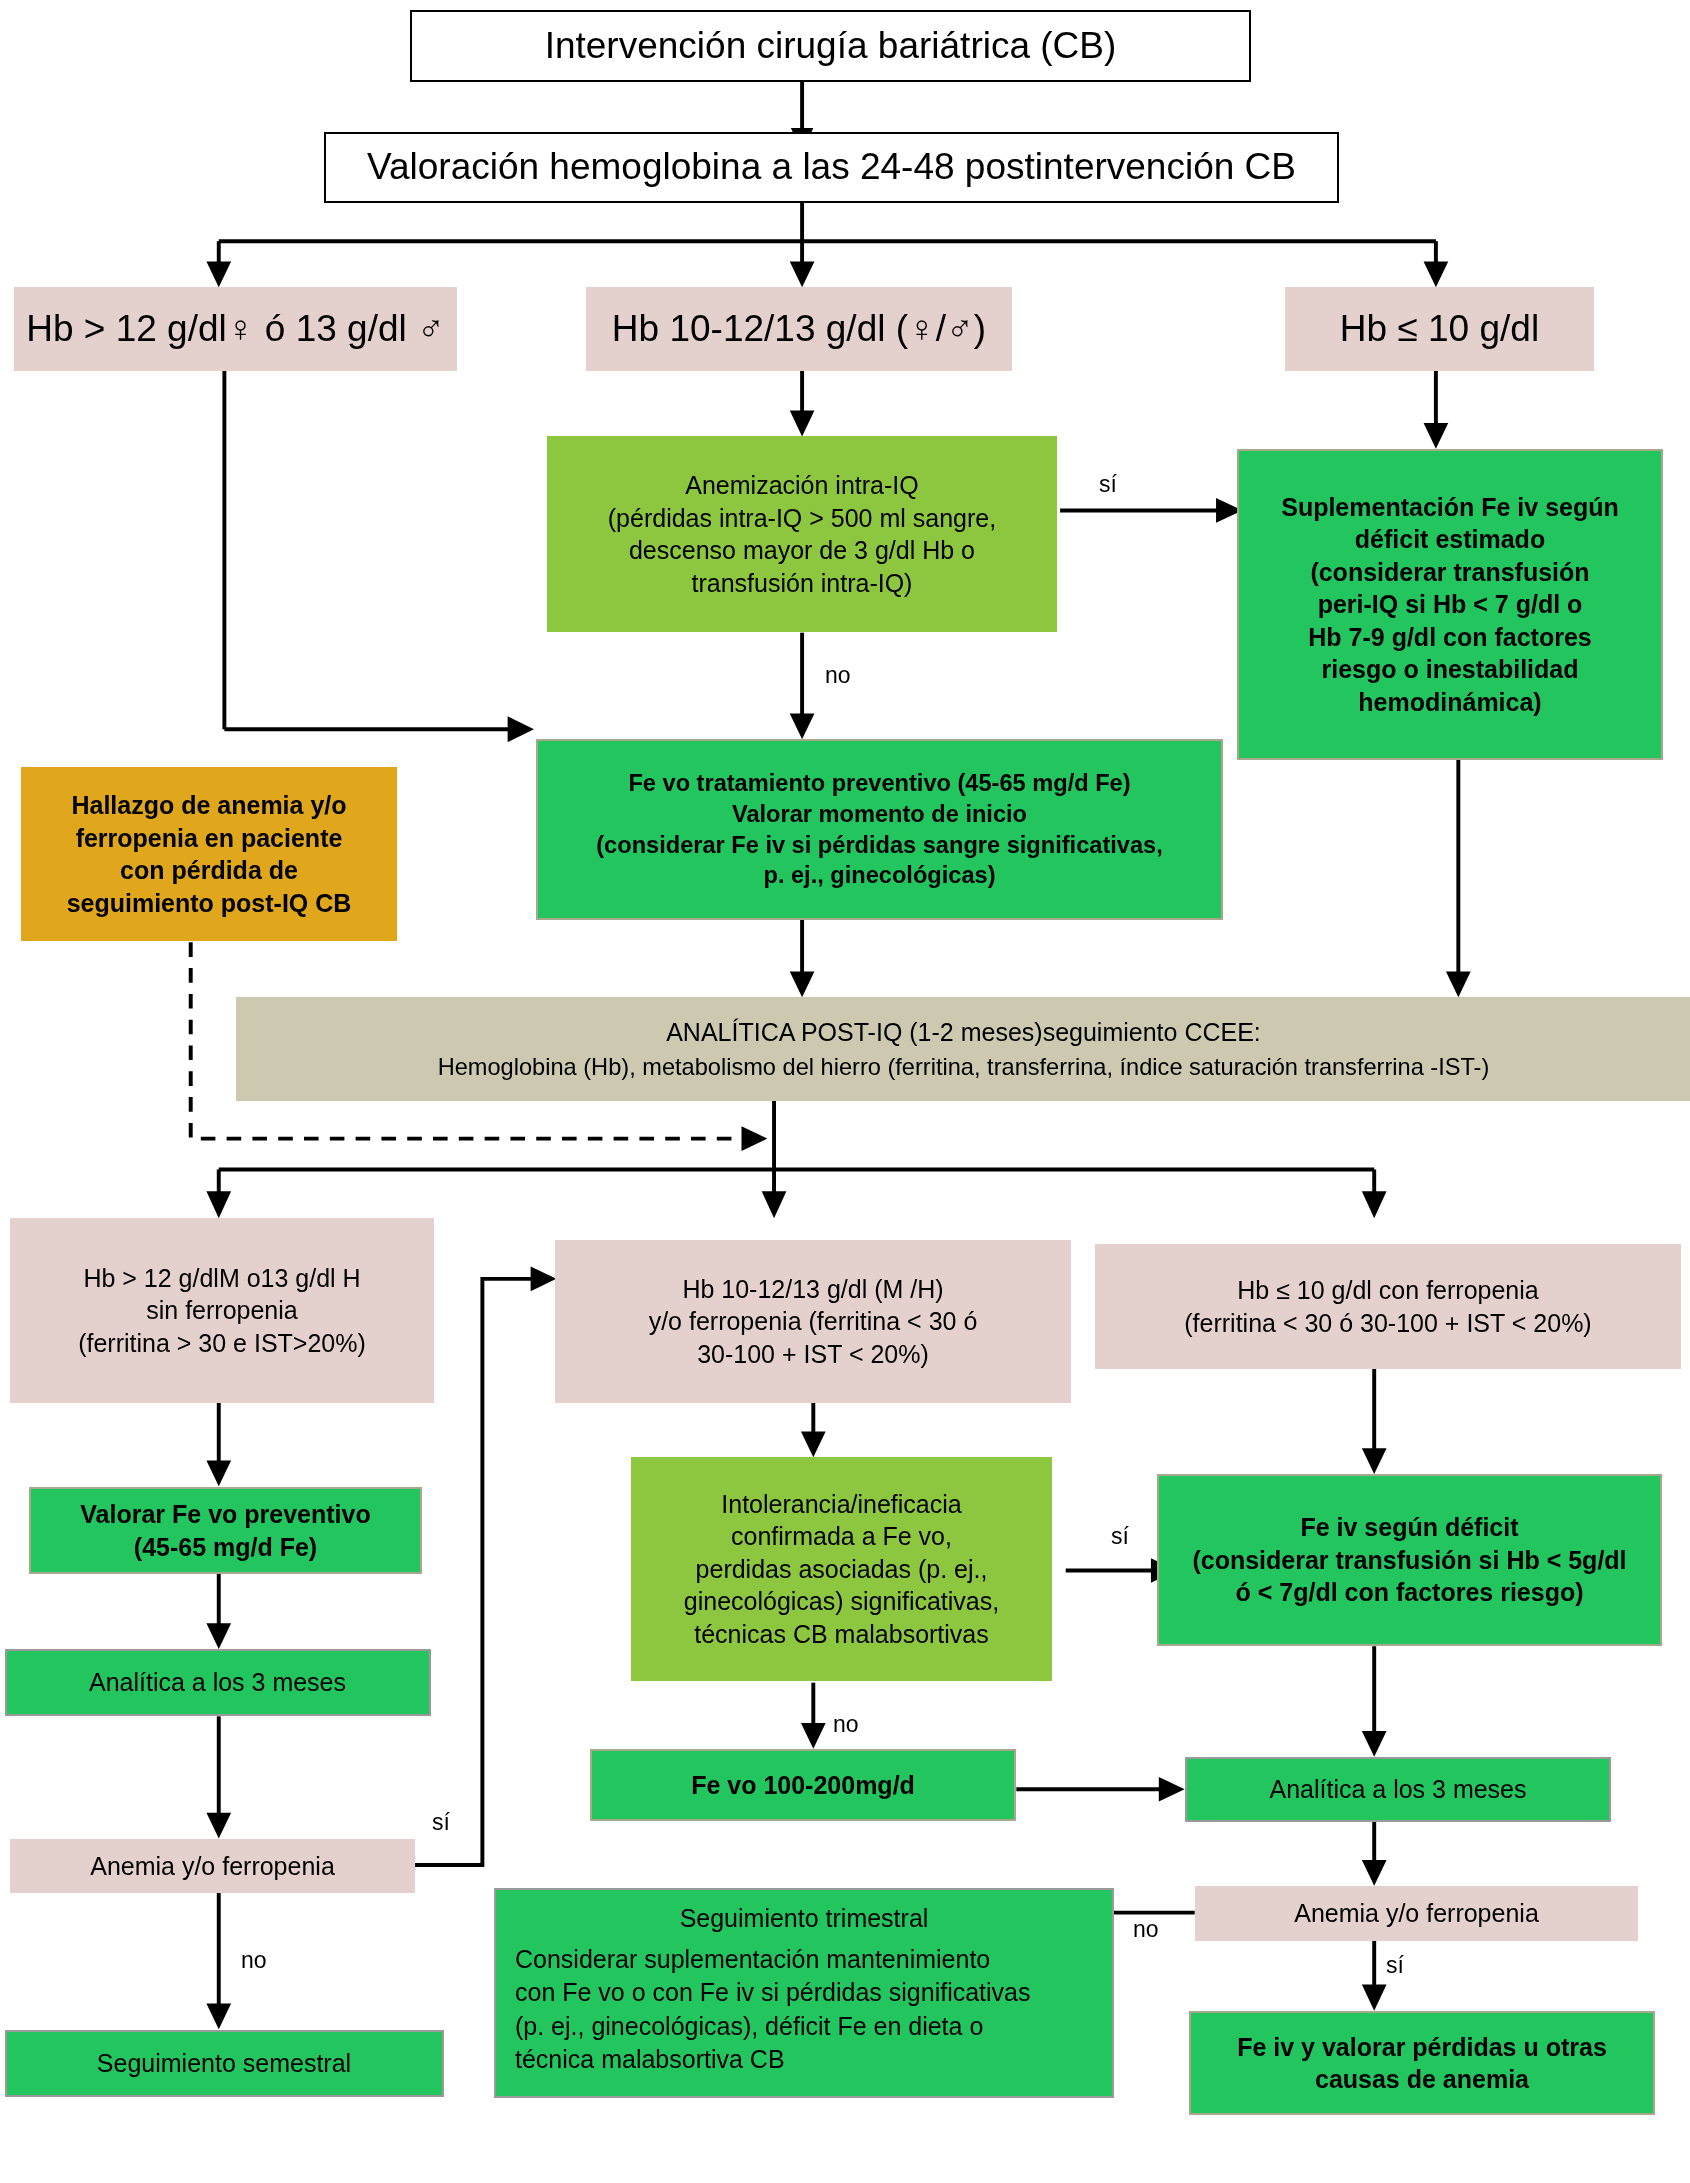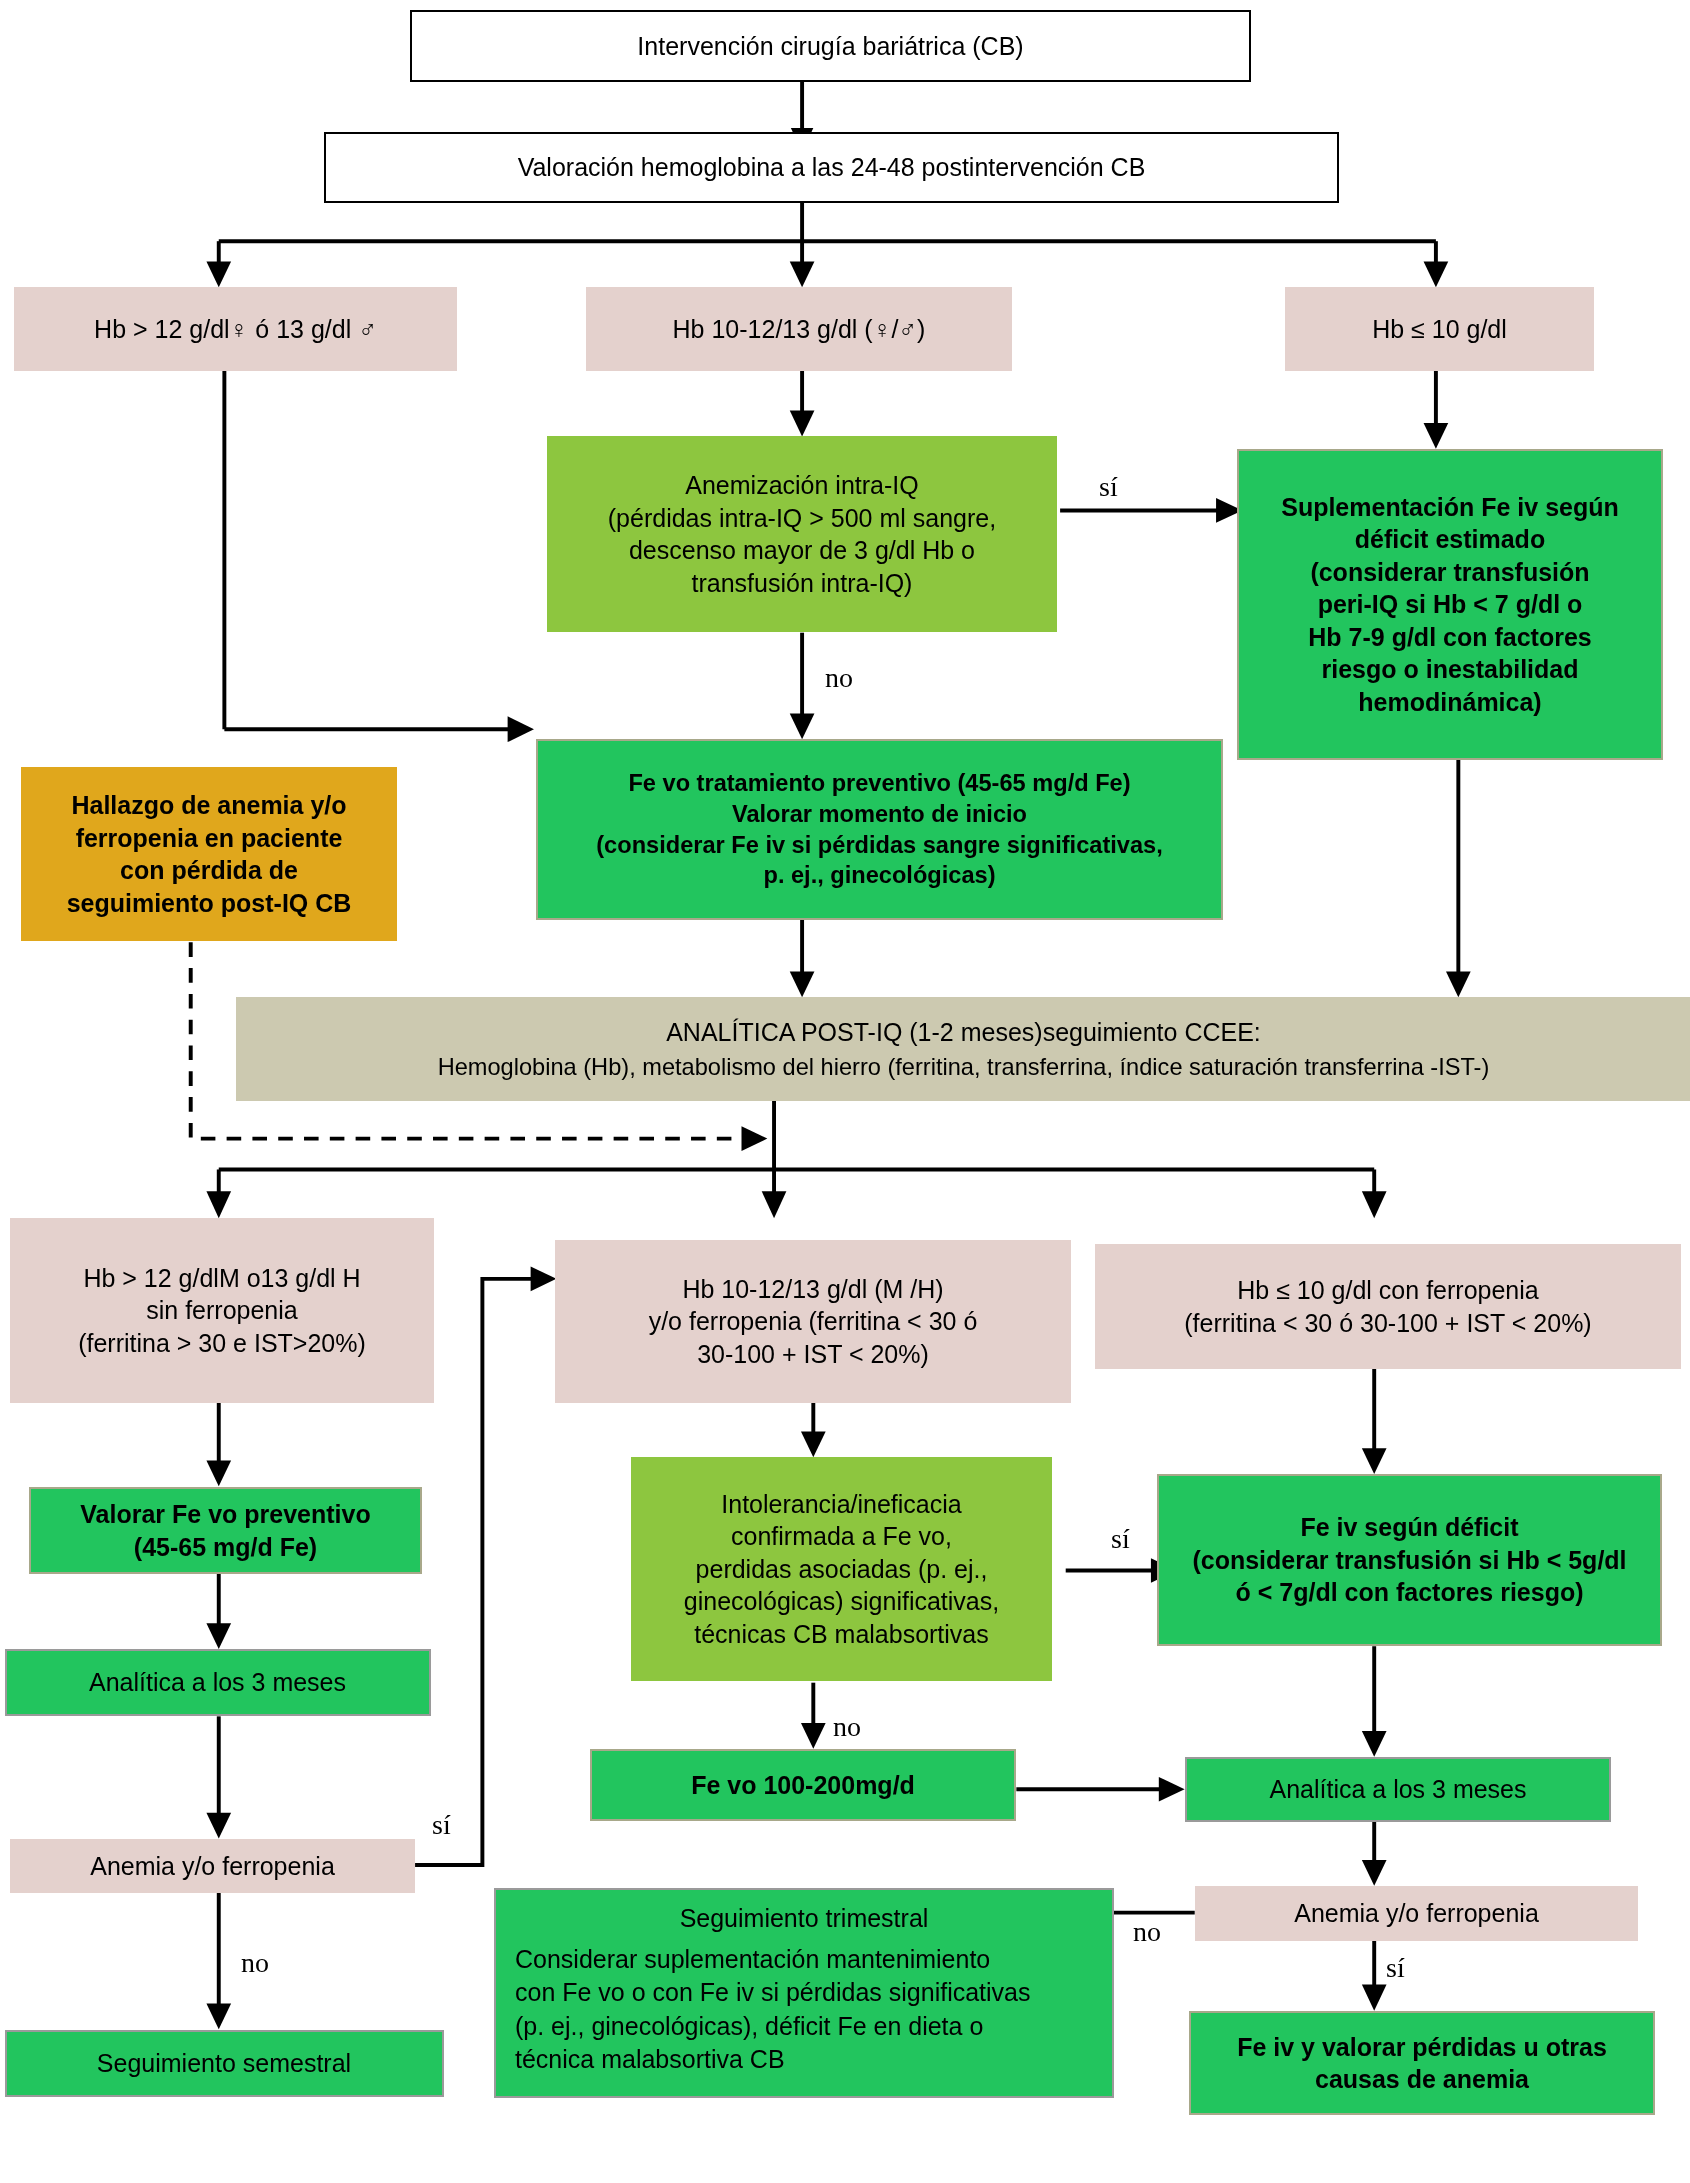--- a/index.html
+++ b/index.html
@@ -12,27 +12,27 @@
   .node span{display:block;width:100%;}
 
   .white{background:#ffffff;border:2.2px solid #000000;}
   .whiteg{background:#22c55e;border:2.2px solid #9a9a9a;}
   .pink{background:#e4d1cd;border:none;}
   .green{background:#8dc63f;border:2.2px solid #8dc63f;}
   .yellow{background:#22c55e;border:2.2px solid #a8a88a;font-weight:bold;}
   .orange{background:#e0a71c;border:none;}
   .grayband{background:#ccc9b0;border:none;}
 
-  .f-xl{font-size:25px;}
+  .f-xl{font-size:37px;}
   .f-lg{font-size:25px;}
   .f-md{font-size:23.6px;}
   .f-xs{font-size:25px;}
 
-  .lbl{position:absolute;font-size:28px;color:#000;
-       font-family:Liberation Serif, serif;white-space:nowrap;}
+  .lbl{position:absolute;font-size:23px;color:#000;
+       font-family:Liberation Sans, sans-serif;white-space:nowrap;}
 
   svg.edges{position:absolute;left:0;top:0;width:1690px;height:2183px;pointer-events:none;}
   .ln{stroke:#000;stroke-width:7;fill:none;}
   .lnd{stroke:#000;stroke-width:7;fill:none;stroke-dasharray:26 20;}
   .ah{fill:#000;}
   .lt{text-align:left;justify-content:flex-start;}
 </style>
 </head>
 <body>
 

